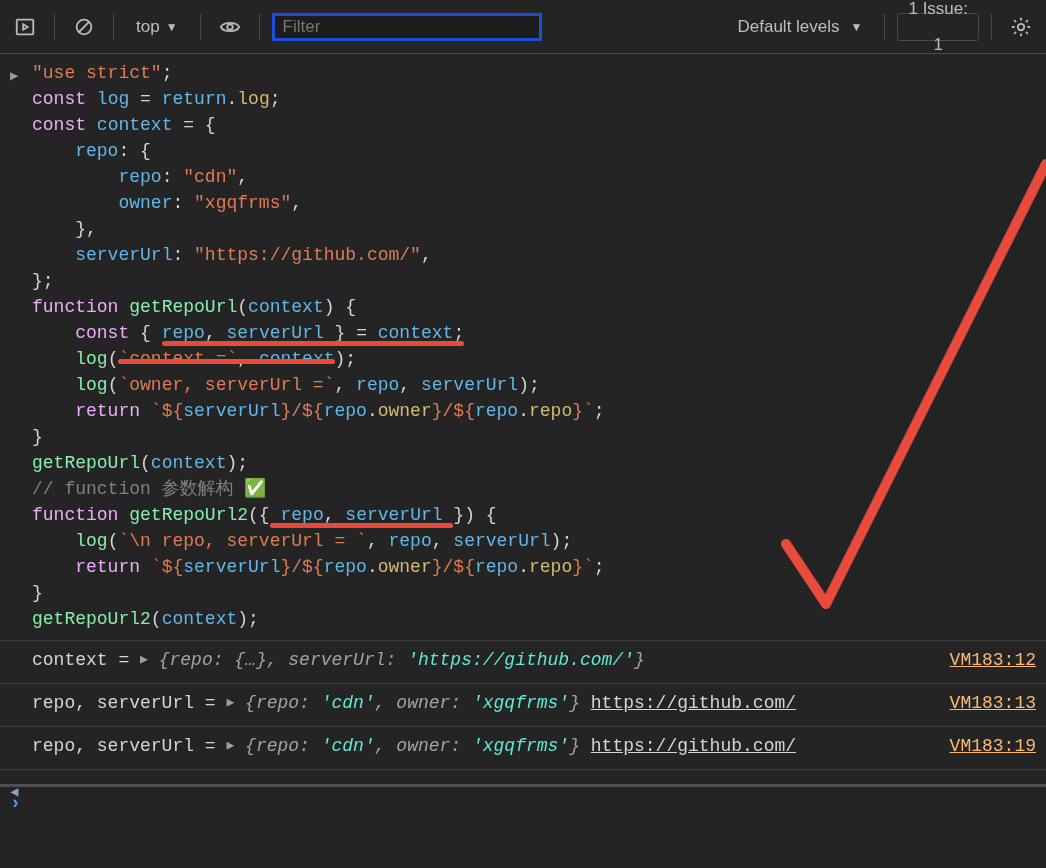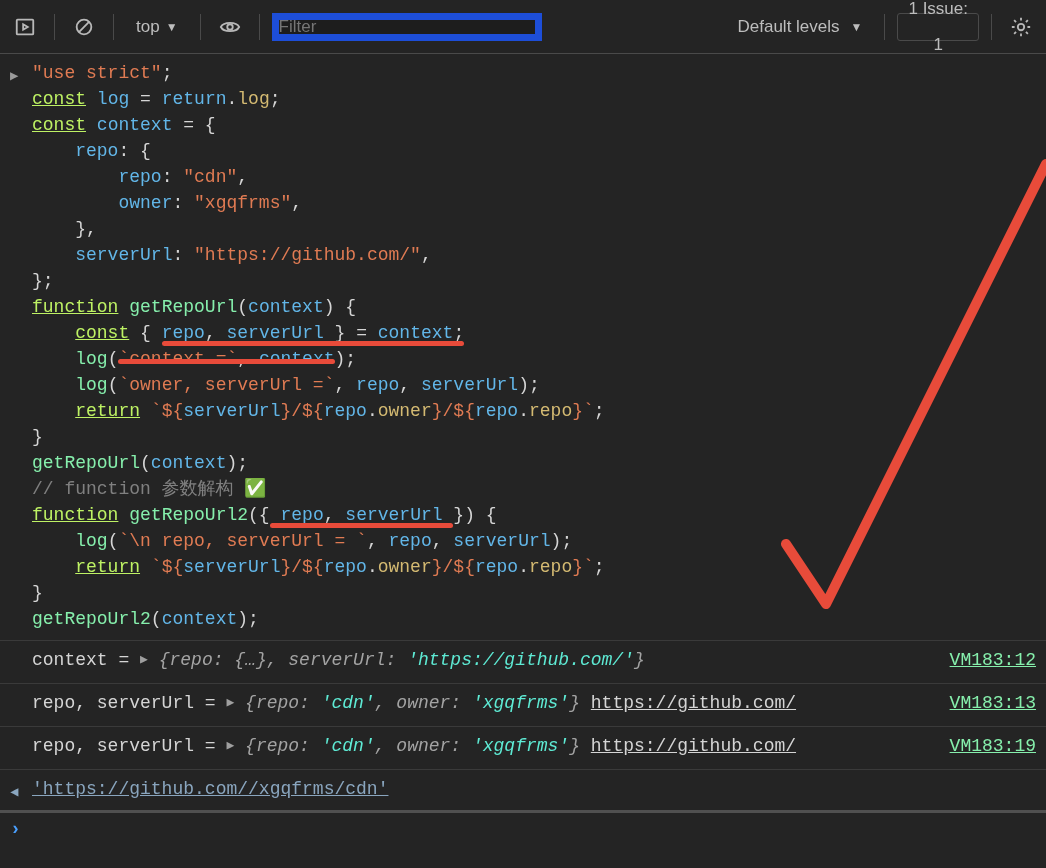--- a/index.html
+++ b/index.html
@@ -7,54 +7,54 @@
   .wrap { width:1046px; height:868px; background:#242424; position:relative; overflow:hidden; }
   
   .toolbar { display:flex; align-items:center; height:54px; border-bottom:1px solid #4a4a4a; padding:0 8px; gap:6px; font-family: Arial, Helvetica, sans-serif; font-size:17px; color:#bdbdbd;}
   .tb-sep { width:1px; height:26px; background:#4a4a4a; margin:0 6px; }
   .tb-btn { display:flex; align-items:center; justify-content:center; height:30px; padding:0 6px; cursor:pointer; }
   .tb-svg { width:22px; height:22px; }
   .tb-svg * { stroke:#b8b8b8; fill:none; stroke-width:2; }
   .ctx-sel { display:flex; align-items:center; gap:6px; padding:0 10px; }
   .tri-down { font-size:12px; color:#bdbdbd; }
   .filter { flex:0 0 270px; }
-  .filter input { width:100%; background:#1d1d1d; border:7px solid #1d4ed8; color:#bdbdbd; height:28px; padding:2px 0; font-size:17px; outline:none; }
+  .filter input { width:100%; background:#1d1d1d; border:3px solid #1d4ed8; color:#bdbdbd; height:28px; padding:2px 8px; font-size:17px; outline:none; }
   .levels { display:flex; align-items:center; gap:11px; padding:0 10px; }
   .issues { display:flex; align-items:center; gap:8px; border:1px solid #4a4a4a; border-radius:3px; height:28px; padding:0 10px;flex-direction:column; }
   .issue-icon { width:18px; height:18px; }
   .gear { margin-left:auto; }
   .spacer { flex:1; }
   
   .body { position:relative; }
   .row { border-bottom:1px solid #3a3a3a; padding:6px 10px 8px 32px; position:relative; line-height:26px; }
   .row.last { border-bottom:3px solid #505050; }
   .chev { position:absolute; left:10px; top:9px; color:#9b9b9b; font-size:14px; user-select:none; }
   .chev.right::before { content:"▶"; }
   .chev.left::before { content:"◀"; }
   pre.code { margin:0; white-space:pre; font-family:inherit; }
   
   .t-str { color:#e07b53; }         
-  .t-kw  { color:#bef264;text-decoration:underline; }         
+  .t-kw  { color:#f0abfc; }         
   .t-var { color:#62b6e8; font-style: normal; } 
   .t-fn  { color:#86efac; }
   .t-cmt { color:#808080; }
   .t-punc { color:#d5d5d5; }
   .t-method { color:#d4ba72; }
   .t-owner { color:#d4ba72; }
   
   .uline-red { position:relative;margin-top:40px; }
   .uline-red::after { content:""; position:absolute; left:0; right:0; bottom:-3px; height:5px; background:#e84b3a; border-radius:3px; }
   .strike-red { position:relative; }
   .strike-red::after { content:""; position:absolute; left:0; right:0; top:52%; height:5px; background:#e84b3a; border-radius:3px; }
   
   .out-italic { font-style:italic; color:#9f9f9f; }
   .out-key { font-style:italic; color:#a3a3a3; }
   .out-str { font-style:italic; color:#5eead4; }
   .tri-disc { color:#9f9f9f; font-size:13px; display:inline-block; transform:translateY(-2px); }
-  .src { float:right; color:#86efac; text-decoration:underline; font-style:normal; }
+  .src { float:right; color:#fdba74; text-decoration:underline; font-style:normal; }
   .link { color:#d5d5d5; text-decoration:underline; }
   .retline { color:#7b8fa3; }
   
   .check-svg { position:absolute; right:0; top:60px; width:320px; height:560px; pointer-events:none; }
   
   .prompt-row { padding:6px 10px 6px 10px; display:flex; align-items:center; gap:10px; }
   .prompt-caret { color:#4aa0ff; font-weight:bold; font-size:18px; }
 </style>
 </head>
 <body>
@@ -165,21 +165,20 @@
     <div class="row">
       <a class="src">VM183:19</a>
       <span> repo, serverUrl =</span>
       <span class="tri-disc">▶</span>
       <span class="out-italic"><span class="out-key">{repo: </span><span class="out-str">'cdn'</span><span class="out-key">, owner: </span><span class="out-str">'xgqfrms'</span><span class="out-key">}</span></span>
       <a class="link">https://github.com/</a>
     </div>
 
     <div class="row last">
       <span class="chev left" style="color:#8aa6bf"></span>
-      <span class="retline"><a class="link" style="color:#8aa6bf">'https://github.com//xgqfrms/cdn'</a></span>
     </div>
 
     <div class="prompt-row">
       <span class="prompt-caret">›</span>
     </div>
 
   </div>
 
 </div>
 

